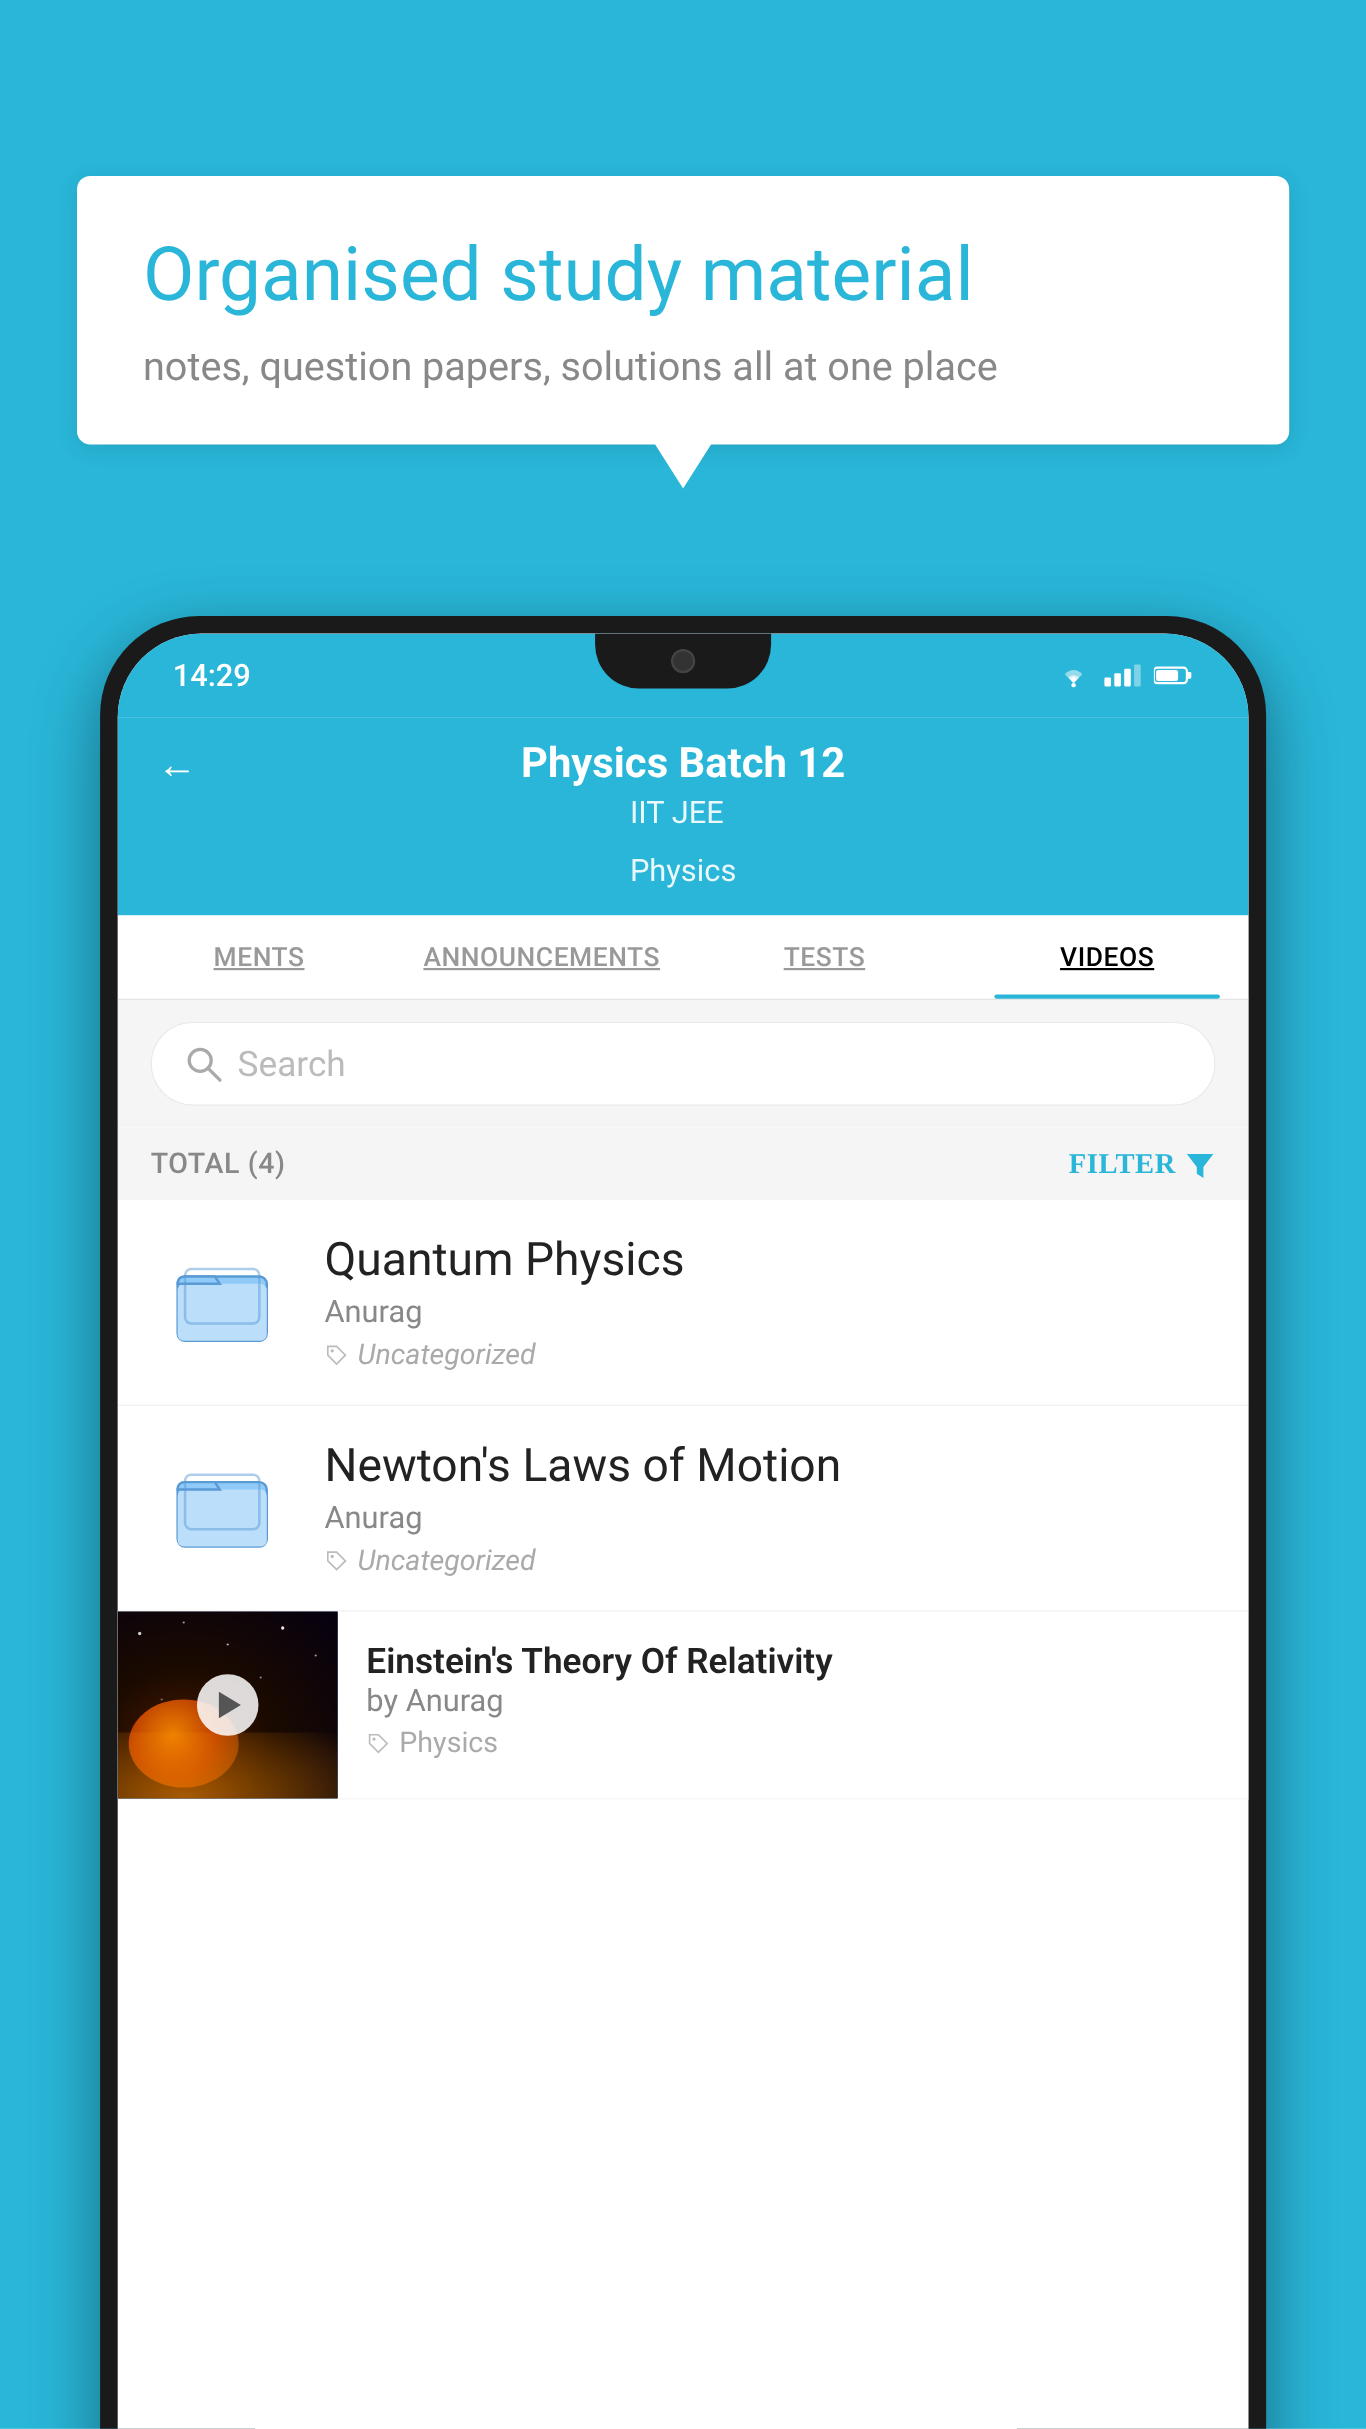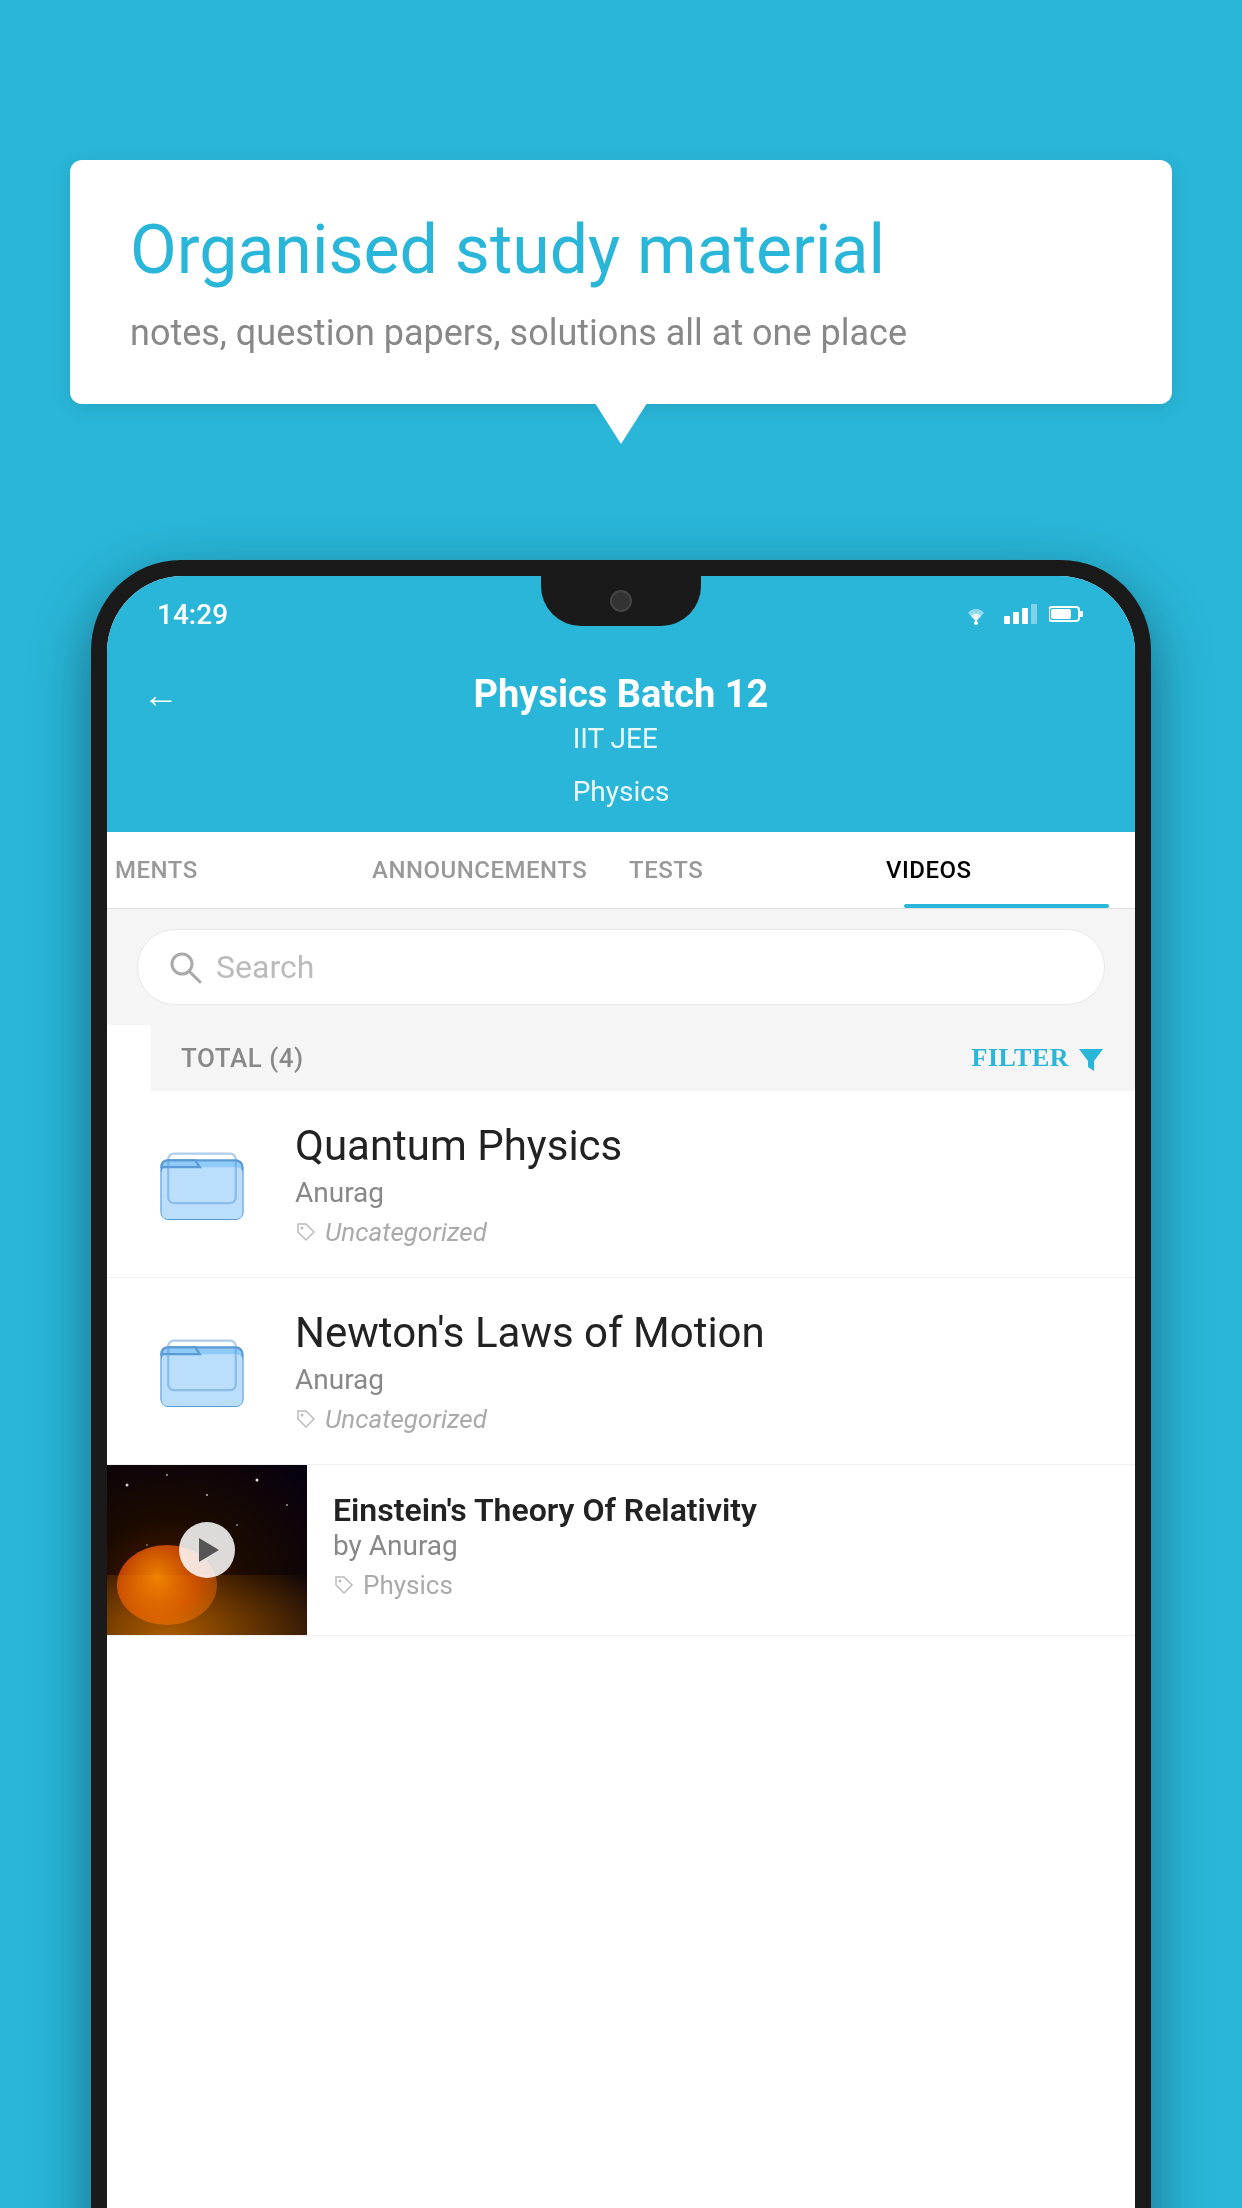--- a/index.html
+++ b/index.html
@@ -186,27 +186,28 @@
 
     
     .tabs {
       background: white;
       display: flex;
       border-bottom: 1px solid #e0e0e0;
     }
 
     .tab {
       flex: 1;
-      text-align: left;
+      text-align: center;
       padding: 24px 8px;
       font-size: 24px;
       font-weight: 500;
       color: #999;
       letter-spacing: 0.5px;
       position: relative;
+      text-decoration: underline;
     }
 
     .tab.active {
       color: #000000;
     }
 
     .tab.active::after {
       content: '';
       position: absolute;
       bottom: 0;
@@ -238,21 +239,20 @@
       font-size: 32px;
     }
 
     
     .filter-row {
       background: #f5f5f5;
       display: flex;
       justify-content: space-between;
       align-items: center;
       padding: 18px 30px 18px;
-      margin-left: 44px;
     }
 
     .total-count {
       color: #888;
       font-size: 26px;
       font-weight: 500;
       letter-spacing: 0.5px;
     }
 
     .filter-btn {

